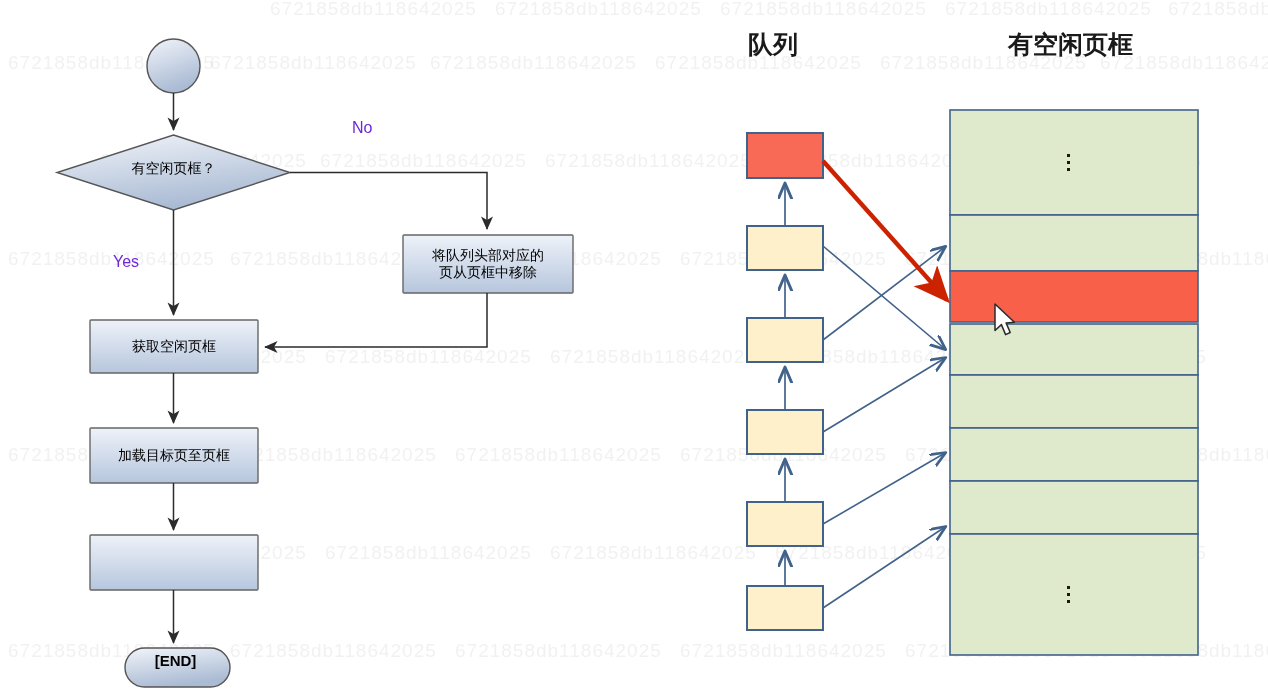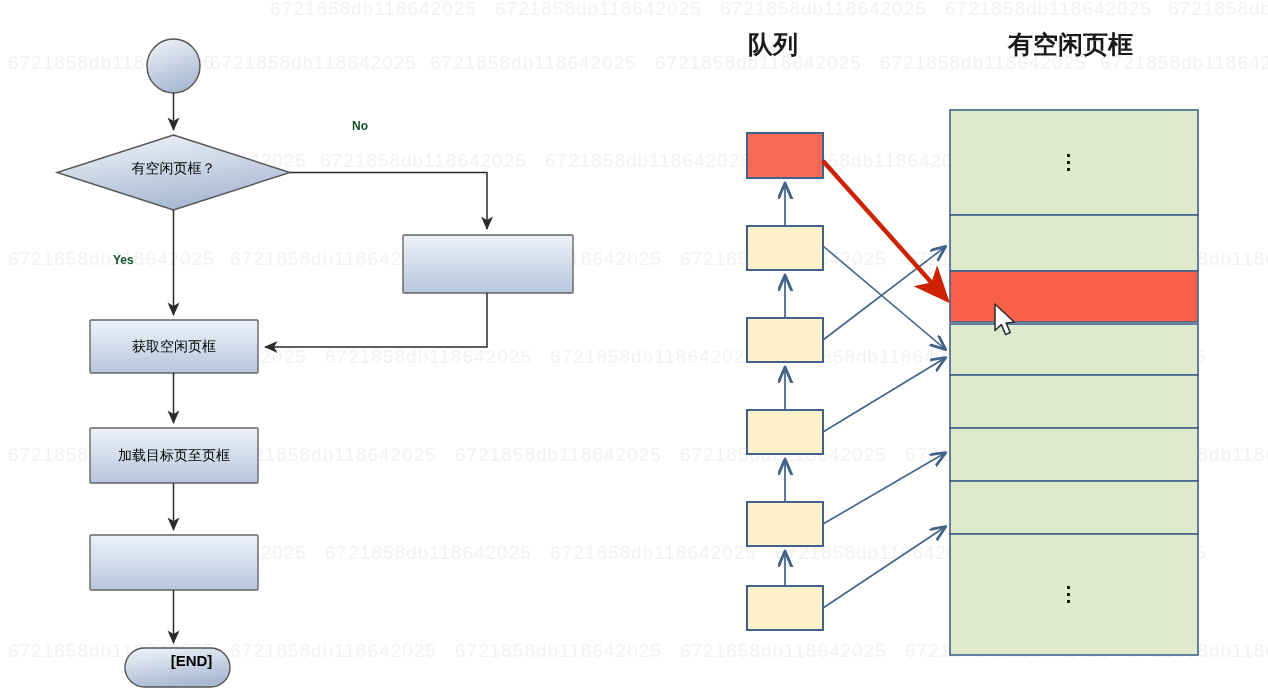--- a/index.html
+++ b/index.html
@@ -52,23 +52,23 @@
     display: flex;
     align-items: center;
     justify-content: center;
     text-align: center;
     color: #000000;
     font-size: 14px;
     line-height: 1.25;
     pointer-events: none;
   }
   .yesno {
-    font-size: 12px;
-    font-weight: bold;
-    color: #14532d;
+    font-size: 16px;
+    font-weight: normal;
+    color: #6d28d9;
   }
   .dots {
     position: absolute;
     display: flex;
     flex-direction: column;
     align-items: center;
     justify-content: center;
     gap: 4px;
   }
   .dots i {
@@ -256,27 +256,31 @@
     <line x1="823" y1="340" x2="945" y2="247" stroke="#41628a" stroke-width="1.6" marker-end="url(#arrBlue)"></line>
     <line x1="823" y1="432" x2="945" y2="358" stroke="#41628a" stroke-width="1.6" marker-end="url(#arrBlue)"></line>
     <line x1="823" y1="524" x2="945" y2="453" stroke="#41628a" stroke-width="1.6" marker-end="url(#arrBlue)"></line>
     <line x1="823" y1="608" x2="945" y2="527" stroke="#41628a" stroke-width="1.6" marker-end="url(#arrBlue)"></line>
 
     <line x1="823" y1="161" x2="947" y2="300" stroke="#cc2200" stroke-width="4.4" marker-end="url(#arrRed)"></line>
   </svg>
 
   <div class="flow-text" style="left:57px; top:148px; width:233px; height:41px;">有空闲页框？</div>
 
+  <div class="flow-text" style="left:403px; top:235px; width:170px; height:58px; flex-direction:column;">
+    <span>将队列头部对应的</span>
+    <span>页从页框中移除</span>
+  </div>
 
   <div class="flow-text" style="left:90px; top:320px; width:168px; height:53px;">获取空闲页框</div>
 
   <div class="flow-text" style="left:90px; top:428px; width:168px; height:55px;text-align:center;">加载目标页至页框</div>
 
 
-  <div class="flow-text" style="left:139px; top:648px; width:105px; height:27px; font-weight:bold; font-size:15px;">[END]</div>
+  <div class="flow-text" style="left:123px; top:648px; width:105px; height:27px; font-weight:bold; font-size:15px;">[END]</div>
 
   <div class="lbl yesno" style="left:352px; top:119px;">No</div>
   <div class="lbl yesno" style="left:113px; top:253px;">Yes</div>
 
   <div class="lbl hdr" style="left:748px; top:28px;">队列</div>
   <div class="lbl hdr" style="left:1008px; top:28px;">有空闲页框</div>
 
   <div class="dots" style="left:1064px; top:143px; width:8px; height:38px;">
       <i></i>
       <i></i>

